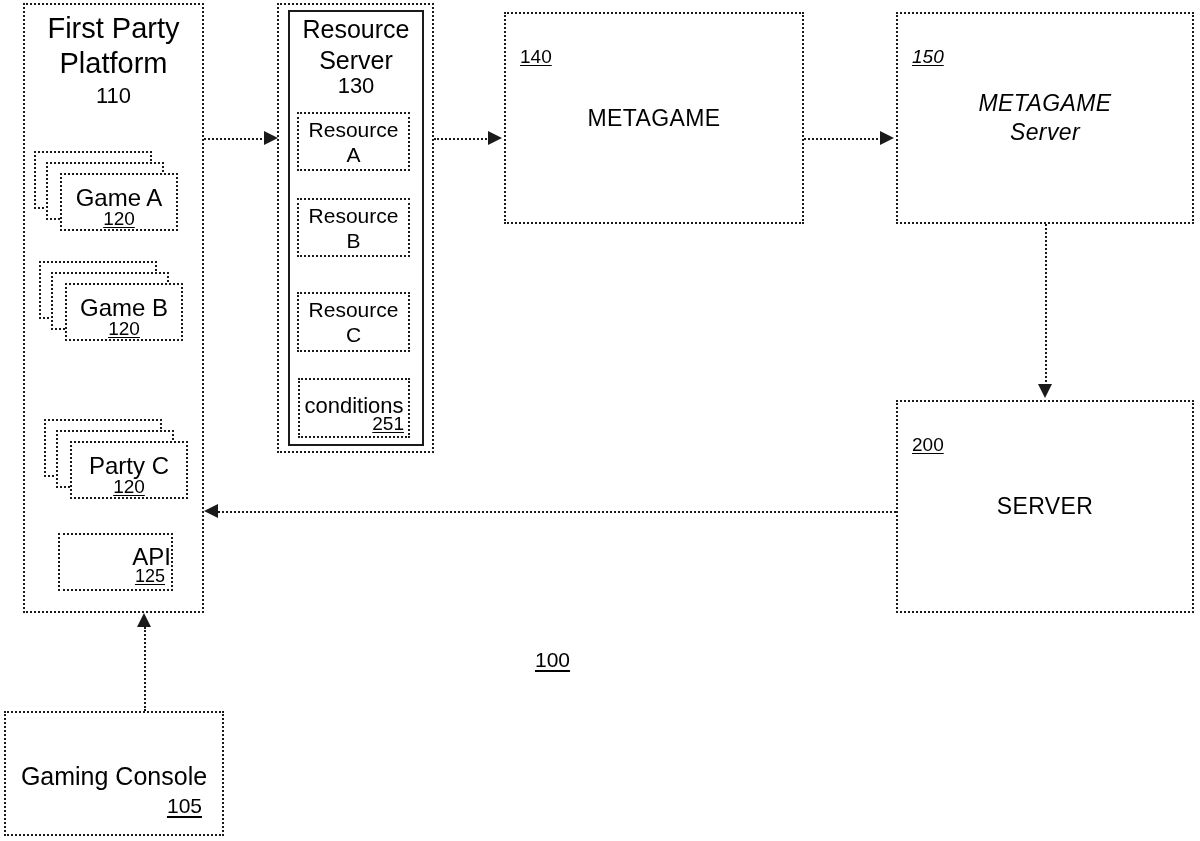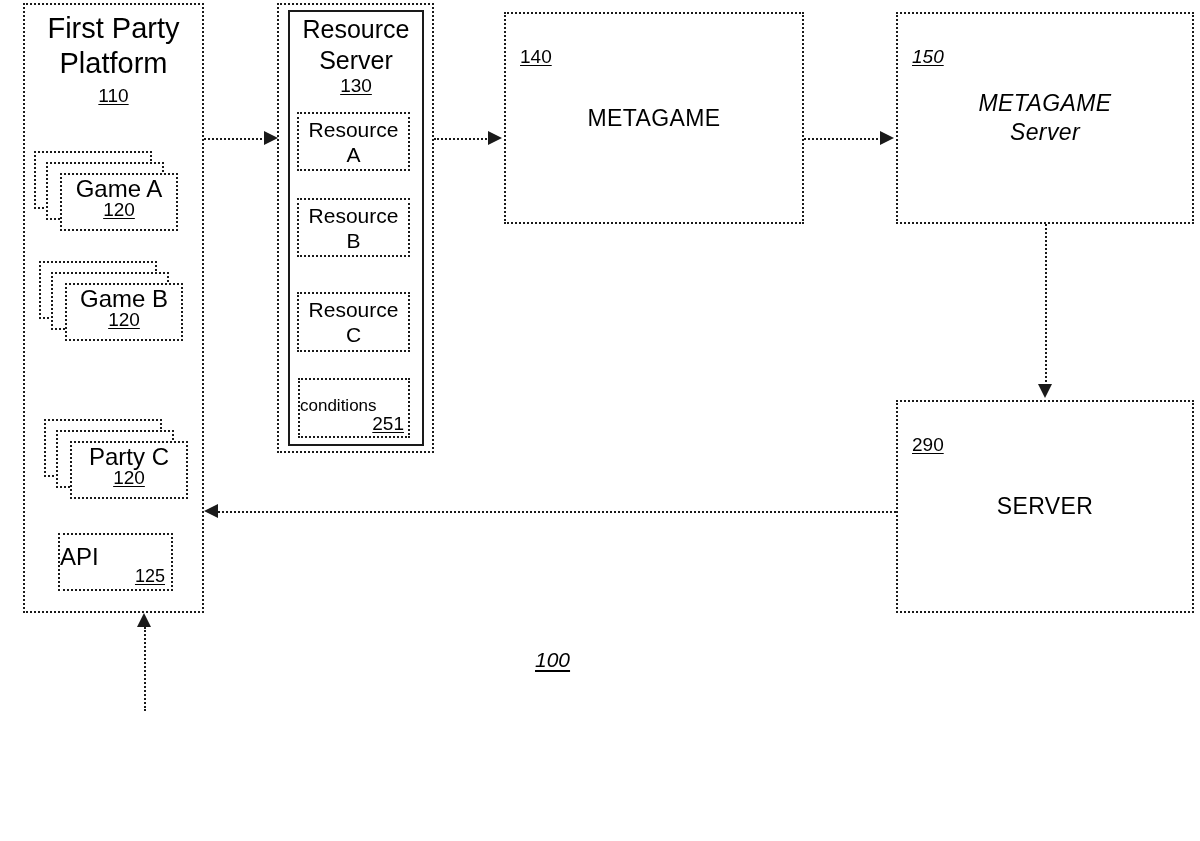--- a/index.html
+++ b/index.html
@@ -14,68 +14,68 @@
   
   .box{position:absolute;box-sizing:border-box;background:#fff;}
   .dotted{border:2px dotted #1a1a1a;}
   .solid{border:2px solid #1a1a1a;}
 
   
   .title-lg{font-size:29px;line-height:35px;font-weight:400;}
   .title-md{font-size:25px;line-height:31px;font-weight:400;}
   .caps{font-size:23px;line-height:29px;letter-spacing:.4px;}
 
-  .ref{font-size:19px;line-height:22px;text-decoration:underline;text-underline-offset:2px;}
+  .ref{font-size:22px;line-height:22px;text-underline-offset:2px;}
 
   
   #fpp{left:23px;top:3px;width:181px;height:610px;}
   #fpp-title{position:absolute;left:0;right:0;top:6px;text-align:center;}
 
   
   .stack{position:absolute;}
   .stack .layer{position:absolute;box-sizing:border-box;border:2px dotted #1a1a1a;background:#fff;}
   .stack .layer.l0{left:0;top:0;}
   .stack .layer.l1{left:12px;top:11px;}
-  .stack .layer.l2{left:26px;top:22px;display:flex;flex-direction:column;align-items:center;justify-content:flex-start;}
+  .stack .layer.l2{left:26px;top:22px;display:flex;flex-direction:column;align-items:center;justify-content:flex-end;}
   .game-label{font-size:24px;line-height:28px;}
   .game-ref{font-size:19px;line-height:20px;text-decoration:underline;text-underline-offset:2px;margin-top:-3px;}
 
   
   #api{left:58px;top:533px;width:115px;height:58px;}
-  #api .api-text{position:absolute;left:0;right:0;top:8px;text-align:left;font-size:24px;line-height:28px;}
+  #api .api-text{position:absolute;left:0;right:0;top:8px;text-align:right;font-size:24px;line-height:28px;}
   #api .api-ref{position:absolute;right:6px;bottom:2px;font-size:18px;text-decoration:underline;text-underline-offset:2px;}
 
   
   #rs-outer{left:277px;top:3px;width:157px;height:450px;}
   #rs-inner{left:288px;top:10px;width:136px;height:436px;}
   #rs-title{position:absolute;left:288px;top:14px;width:136px;text-align:center;}
   .res{position:absolute;box-sizing:border-box;border:2px dotted #1a1a1a;background:#fff;
         display:flex;flex-direction:column;align-items:center;justify-content:center;}
   .res-t{font-size:21px;line-height:25px;}
   #res-a{left:297px;top:112px;width:113px;height:59px;}
   #res-b{left:297px;top:198px;width:113px;height:59px;}
   #res-c{left:297px;top:292px;width:113px;height:60px;}
   #cond{left:298px;top:378px;width:112px;height:60px;}
-  #cond .cond-text{position:absolute;left:0;right:0;top:16px;text-align:left;font-size:17px;line-height:20px;}
+  #cond .cond-text{position:absolute;left:0;right:0;top:16px;text-align:center;font-size:22px;line-height:20px;}
   #cond .cond-ref{position:absolute;right:4px;bottom:1px;font-size:19px;text-decoration:underline;text-underline-offset:2px;}
 
   
   #metagame{left:504px;top:12px;width:300px;height:212px;}
   #metagame-server{left:896px;top:12px;width:298px;height:212px;font-style:italic;}
   #promotion{left:896px;top:400px;width:298px;height:213px;}
   #console{left:4px;top:711px;width:220px;height:125px;}
   #console .c-text{position:absolute;left:0;right:0;top:48px;text-align:center;font-size:25px;line-height:30px;}
   #console .c-ref{position:absolute;right:20px;bottom:16px;font-size:21px;text-decoration:underline;text-underline-offset:3px;}
 
   .blk-ref{position:absolute;left:14px;top:32px;font-size:19px;text-decoration:underline;text-underline-offset:2px;}
   .blk-body{position:absolute;left:0;right:0;top:0;bottom:0;display:flex;flex-direction:column;
             align-items:center;justify-content:center;text-align:center;}
 
   
-  #fig-ref{position:absolute;left:535px;top:648px;font-size:21px;text-decoration:underline;text-underline-offset:3px;font-style:italic;}
+  #fig-ref{position:absolute;left:535px;top:648px;font-size:21px;text-decoration:underline;text-underline-offset:3px;}
 
   
   .conn{position:absolute;}
   .hline{position:absolute;height:0;border-top:2px dotted #1a1a1a;}
   .vline{position:absolute;width:0;border-left:2px dotted #1a1a1a;}
   .arrow-r,.arrow-l,.arrow-d,.arrow-u{position:absolute;width:0;height:0;}
   .arrow-r{border-top:7px solid transparent;border-bottom:7px solid transparent;border-left:14px solid #1a1a1a;}
   .arrow-l{border-top:7px solid transparent;border-bottom:7px solid transparent;border-right:14px solid #1a1a1a;}
   .arrow-d{border-left:7px solid transparent;border-right:7px solid transparent;border-top:14px solid #1a1a1a;}
   .arrow-u{border-left:7px solid transparent;border-right:7px solid transparent;border-bottom:14px solid #1a1a1a;}
@@ -160,26 +160,30 @@
 
   <div class="box dotted" id="metagame-server">
     <div class="blk-ref">150</div>
     <div class="blk-body">
       <div class="caps">METAGAME</div>
       <div class="caps">Server</div>
     </div>
   </div>
 
   <div class="box dotted" id="promotion">
-    <div class="blk-ref">290</div>
+    <div class="blk-ref">200</div>
     <div class="blk-body">
       <div class="caps">SERVER</div>
     </div>
   </div>
 
+  <div class="box dotted" id="console">
+    <div class="c-text">Gaming Console</div>
+    <div class="c-ref">105</div>
+  </div>
 
   <div id="fig-ref">100</div>
 
   <div class="conn">
     <div class="hline" style="left:204px;top:138px;width:62px;"></div>
     <div class="arrow-r" style="left:264px;top:131px;"></div>
   </div>
 
   <div class="conn">
     <div class="hline" style="left:434px;top:138px;width:56px;"></div>

